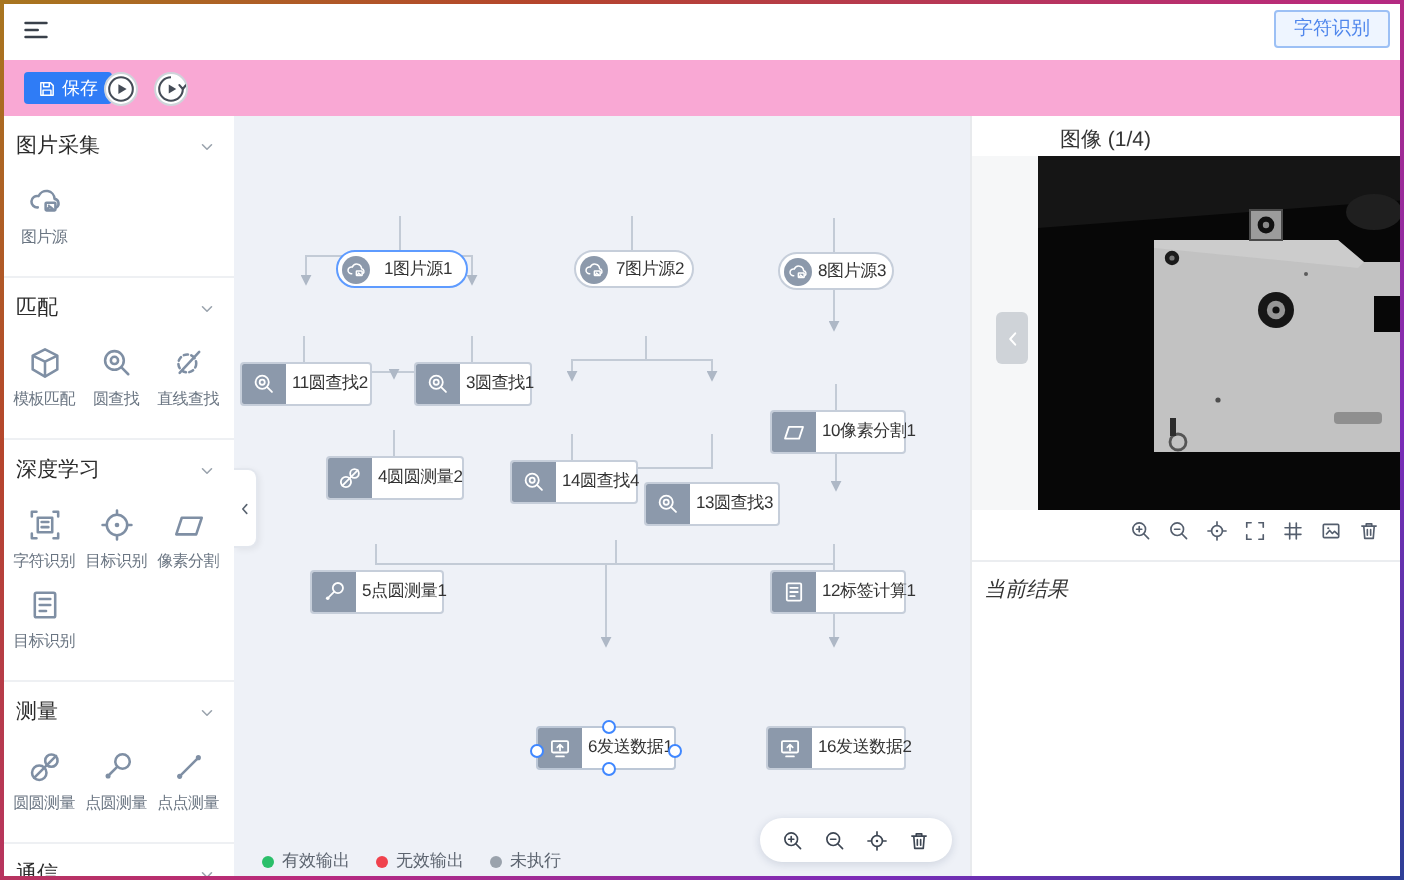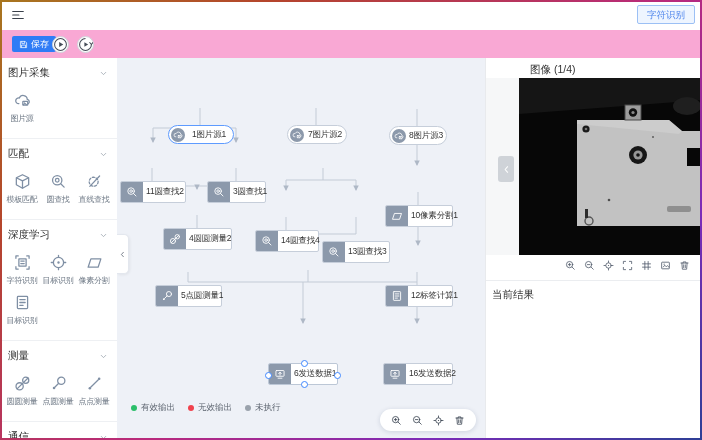--- a/index.html
+++ b/index.html
@@ -41,40 +41,40 @@
   .ic{width:12px;height:12px;color:#fff;}
   .pill{height:19px;border-radius:10px;}
   .pill .nicon{width:14px;height:14px;border-radius:50%;margin-left:2px;align-self:center;}
   .pill.sel{border-color:#5e9bff;}
   .node.selected{border-color:#bcc7d6;}
   .hd{position:absolute;width:5px;height:5px;background:#fff;border:1px solid #3f87ff;border-radius:50%;}
   .collapse-tab{position:absolute;left:0;top:176px;width:11px;height:38px;background:#fff;border:1px solid #e3e7ee;
     border-left:none;border-radius:0 5px 5px 0;box-shadow:1px 1px 3px rgba(0,0,0,.06);
     display:flex;align-items:center;justify-content:center;color:#5a6troll471;color:#5a6471;cursor:pointer;}
   .collapse-tab svg{width:7px;height:7px;color:#5a6471;}
-  .legend{position:absolute;left:14px;bottom:26px;display:flex;gap:13px;align-items:center;}
+  .legend{position:absolute;left:14px;bottom:3px;display:flex;gap:13px;align-items:center;}
   .lg{display:flex;align-items:center;gap:4px;font-size:8.5px;color:#5d6570;}
   .dot{width:6px;height:6px;border-radius:50%;}
   .dot.g{background:#2bbf6a;} .dot.r{background:#f0424d;} .dot.y{background:#9aa2ac;}
   .cv-toolbar{position:absolute;right:9px;bottom:9px;height:22px;background:#fff;border-radius:12px;
     box-shadow:0 1px 5px rgba(20,40,80,.15);display:flex;align-items:center;gap:10px;padding:0 11px;}
   .cv-toolbar svg{width:11px;height:11px;color:#3c4552;cursor:pointer;}
 
   
   .rpanel{position:absolute;left:485px;top:58px;right:0;bottom:0;background:#fff;border-left:1px solid #e8eaed;}
   .rp-title{position:absolute;left:6px;top:5px;font-size:10.5px;color:#333;margin-left:38px;}
   .previewbox{position:absolute;left:0;top:20px;width:217px;height:177px;background:#f6f7f8;}
   .pimg{position:absolute;left:33px;top:0px;width:184px;height:177px;background:#060606;}
   .pnav{position:absolute;left:12px;top:78px;width:16px;height:26px;background:#cfd3d8;border-radius:3px;
     display:flex;align-items:center;justify-content:center;color:#fff;cursor:pointer;}
   .pnav svg{width:9px;height:9px;}
   .ptools{position:absolute;right:12px;top:202px;display:flex;gap:8px;align-items:center;}
   .ptools svg{width:11px;height:11px;color:#545e6d;cursor:pointer;}
   .rdiv{position:absolute;left:0;right:0;top:222px;border-top:1px solid #ebedf0;}
-  .result-title{position:absolute;left:6px;top:230px;font-size:10.5px;color:#333;}
+  .result-title{position:absolute;left:6px;top:230px;font-size:10.5px;color:#333;font-style:italic;}
 </style>
 </head>
 <body>
 
 <svg width="0" height="0" style="position:absolute">
 <defs>
 <symbol id="i-menu" viewBox="0 0 16 16">
         <g fill="none" stroke="currentColor" stroke-width="1.4" stroke-linecap="round">
           <path d="M2 4h12M2 8h7M2 12h12"></path>
         </g>

